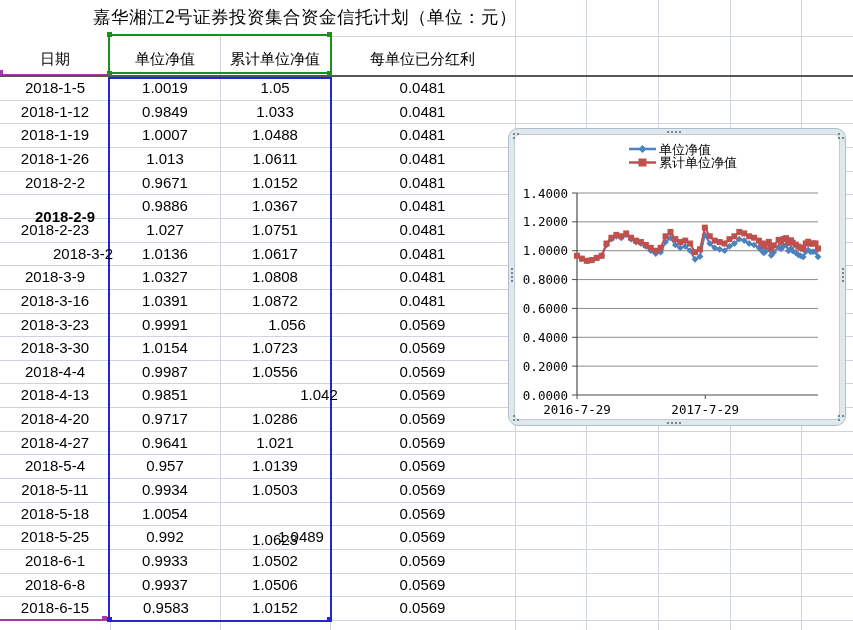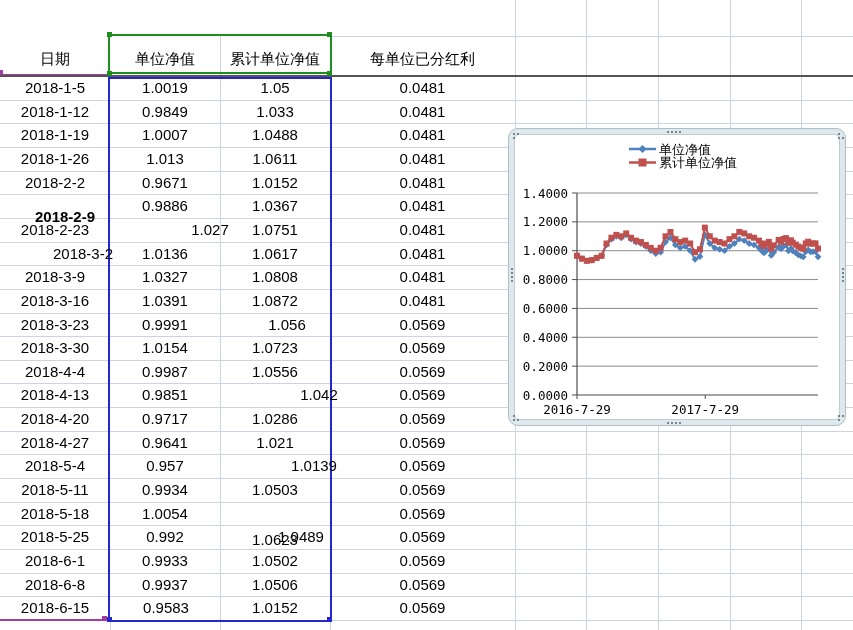--- a/index.html
+++ b/index.html
@@ -60,20 +60,21 @@
       <div class="vline" style="left: 515px; top: 0px; height: 630px;"></div>
       <div class="vline" style="left: 586px; top: 0px; height: 630px;"></div>
       <div class="vline" style="left: 658px; top: 0px; height: 630px;"></div>
       <div class="vline" style="left: 730px; top: 0px; height: 630px;"></div>
       <div class="vline" style="left: 801px; top: 0px; height: 630px;"></div>
       <div class="vline" style="left: 110px; top: 621px; height: 9px;"></div>
       <div class="vline" style="left: 330px; top: 621px; height: 9px;"></div>
     </div>
   <div id="header-border"></div>
 
+  <div id="title" class="cell">嘉华湘江2号证券投资集合资金信托计划（单位：元）</div>
 
   <div>
     <div class="ch" style="left:0;width:110px">日期</div>
     <div class="ch" style="left:110px;width:110px">单位净值</div>
     <div class="ch" style="left:220px;width:110px">累计单位净值</div>
     <div class="ch" style="left:330px;width:185px">每单位已分红利</div>
   </div>
 
   <div id="tbody">
       <div class="cell" style="left: 0px; width: 110px; top: 76px; height: 23.65px; line-height: 23.65px;">2018-1-5</div>
@@ -94,21 +95,21 @@
       <div class="cell" style="left: 330px; width: 185px; top: 146.95px; height: 23.65px; line-height: 23.65px;">0.0481</div>
       <div class="cell" style="left: 0px; width: 110px; top: 170.6px; height: 23.65px; line-height: 23.65px;">2018-2-2</div>
       <div class="cell" style="left: 110px; width: 110px; top: 170.6px; height: 23.65px; line-height: 23.65px;">0.9671</div>
       <div class="cell" style="left: 220px; width: 110px; top: 170.6px; height: 23.65px; line-height: 23.65px;">1.0152</div>
       <div class="cell" style="left: 330px; width: 185px; top: 170.6px; height: 23.65px; line-height: 23.65px;">0.0481</div>
       <div class="cell" style="left: 0px; width: 130px; top: 205px; height: 23.65px; line-height: 23.65px; font-weight: bold;">2018-2-9</div>
       <div class="cell" style="left: 110px; width: 110px; top: 194.25px; height: 23.65px; line-height: 23.65px;">0.9886</div>
       <div class="cell" style="left: 220px; width: 110px; top: 194.25px; height: 23.65px; line-height: 23.65px;">1.0367</div>
       <div class="cell" style="left: 330px; width: 185px; top: 194.25px; height: 23.65px; line-height: 23.65px;">0.0481</div>
       <div class="cell" style="left: 0px; width: 110px; top: 217.9px; height: 23.65px; line-height: 23.65px;">2018-2-23</div>
-      <div class="cell" style="left: 110px; width: 110px; top: 217.9px; height: 23.65px; line-height: 23.65px; margin-left: 45px;">1.027</div>
+      <div class="cell" style="left: 110px; width: 110px; top: 217.9px; height: 23.65px; line-height: 23.65px;">1.027</div>
       <div class="cell" style="left: 220px; width: 110px; top: 217.9px; height: 23.65px; line-height: 23.65px;">1.0751</div>
       <div class="cell" style="left: 330px; width: 185px; top: 217.9px; height: 23.65px; line-height: 23.65px;">0.0481</div>
       <div class="cell" style="left: 0px; width: 110px; top: 241.55px; height: 23.65px; line-height: 23.65px; padding-left: 28px;">2018-3-2</div>
       <div class="cell" style="left: 110px; width: 110px; top: 241.55px; height: 23.65px; line-height: 23.65px;">1.0136</div>
       <div class="cell" style="left: 220px; width: 110px; top: 241.55px; height: 23.65px; line-height: 23.65px;">1.0617</div>
       <div class="cell" style="left: 330px; width: 185px; top: 241.55px; height: 23.65px; line-height: 23.65px;">0.0481</div>
       <div class="cell" style="left: 0px; width: 110px; top: 265.2px; height: 23.65px; line-height: 23.65px;">2018-3-9</div>
       <div class="cell" style="left: 110px; width: 110px; top: 265.2px; height: 23.65px; line-height: 23.65px;">1.0327</div>
       <div class="cell" style="left: 220px; width: 110px; top: 265.2px; height: 23.65px; line-height: 23.65px;">1.0808</div>
       <div class="cell" style="left: 330px; width: 185px; top: 265.2px; height: 23.65px; line-height: 23.65px;">0.0481</div>
@@ -135,21 +136,21 @@
       <div class="cell" style="left: 0px; width: 110px; top: 407.1px; height: 23.65px; line-height: 23.65px;">2018-4-20</div>
       <div class="cell" style="left: 110px; width: 110px; top: 407.1px; height: 23.65px; line-height: 23.65px;">0.9717</div>
       <div class="cell" style="left: 220px; width: 110px; top: 407.1px; height: 23.65px; line-height: 23.65px;">1.0286</div>
       <div class="cell" style="left: 330px; width: 185px; top: 407.1px; height: 23.65px; line-height: 23.65px;">0.0569</div>
       <div class="cell" style="left: 0px; width: 110px; top: 430.75px; height: 23.65px; line-height: 23.65px;">2018-4-27</div>
       <div class="cell" style="left: 110px; width: 110px; top: 430.75px; height: 23.65px; line-height: 23.65px;">0.9641</div>
       <div class="cell" style="left: 220px; width: 110px; top: 430.75px; height: 23.65px; line-height: 23.65px;">1.021</div>
       <div class="cell" style="left: 330px; width: 185px; top: 430.75px; height: 23.65px; line-height: 23.65px;">0.0569</div>
       <div class="cell" style="left: 0px; width: 110px; top: 454.4px; height: 23.65px; line-height: 23.65px;">2018-5-4</div>
       <div class="cell" style="left: 110px; width: 110px; top: 454.4px; height: 23.65px; line-height: 23.65px;">0.957</div>
-      <div class="cell" style="left: 220px; width: 110px; top: 454.4px; height: 23.65px; line-height: 23.65px; margin-left: 39px;">1.0139</div>
+      <div class="cell" style="left: 220px; width: 110px; top: 454.4px; height: 23.65px; line-height: 23.65px;">1.0139</div>
       <div class="cell" style="left: 330px; width: 185px; top: 454.4px; height: 23.65px; line-height: 23.65px;">0.0569</div>
       <div class="cell" style="left: 0px; width: 110px; top: 478.05px; height: 23.65px; line-height: 23.65px;">2018-5-11</div>
       <div class="cell" style="left: 110px; width: 110px; top: 478.05px; height: 23.65px; line-height: 23.65px;">0.9934</div>
       <div class="cell" style="left: 220px; width: 110px; top: 478.05px; height: 23.65px; line-height: 23.65px;">1.0503</div>
       <div class="cell" style="left: 330px; width: 185px; top: 478.05px; height: 23.65px; line-height: 23.65px;">0.0569</div>
       <div class="cell" style="left: 0px; width: 110px; top: 501.7px; height: 23.65px; line-height: 23.65px;">2018-5-18</div>
       <div class="cell" style="left: 110px; width: 110px; top: 501.7px; height: 23.65px; line-height: 23.65px;">1.0054</div>
       <div class="cell" style="left: 220px; width: 110px; top: 528px; height: 23.65px; line-height: 23.65px;">1.0623</div>
       <div class="cell" style="left: 330px; width: 185px; top: 501.7px; height: 23.65px; line-height: 23.65px;">0.0569</div>
       <div class="cell" style="left: 0px; width: 110px; top: 525.35px; height: 23.65px; line-height: 23.65px;">2018-5-25</div>

